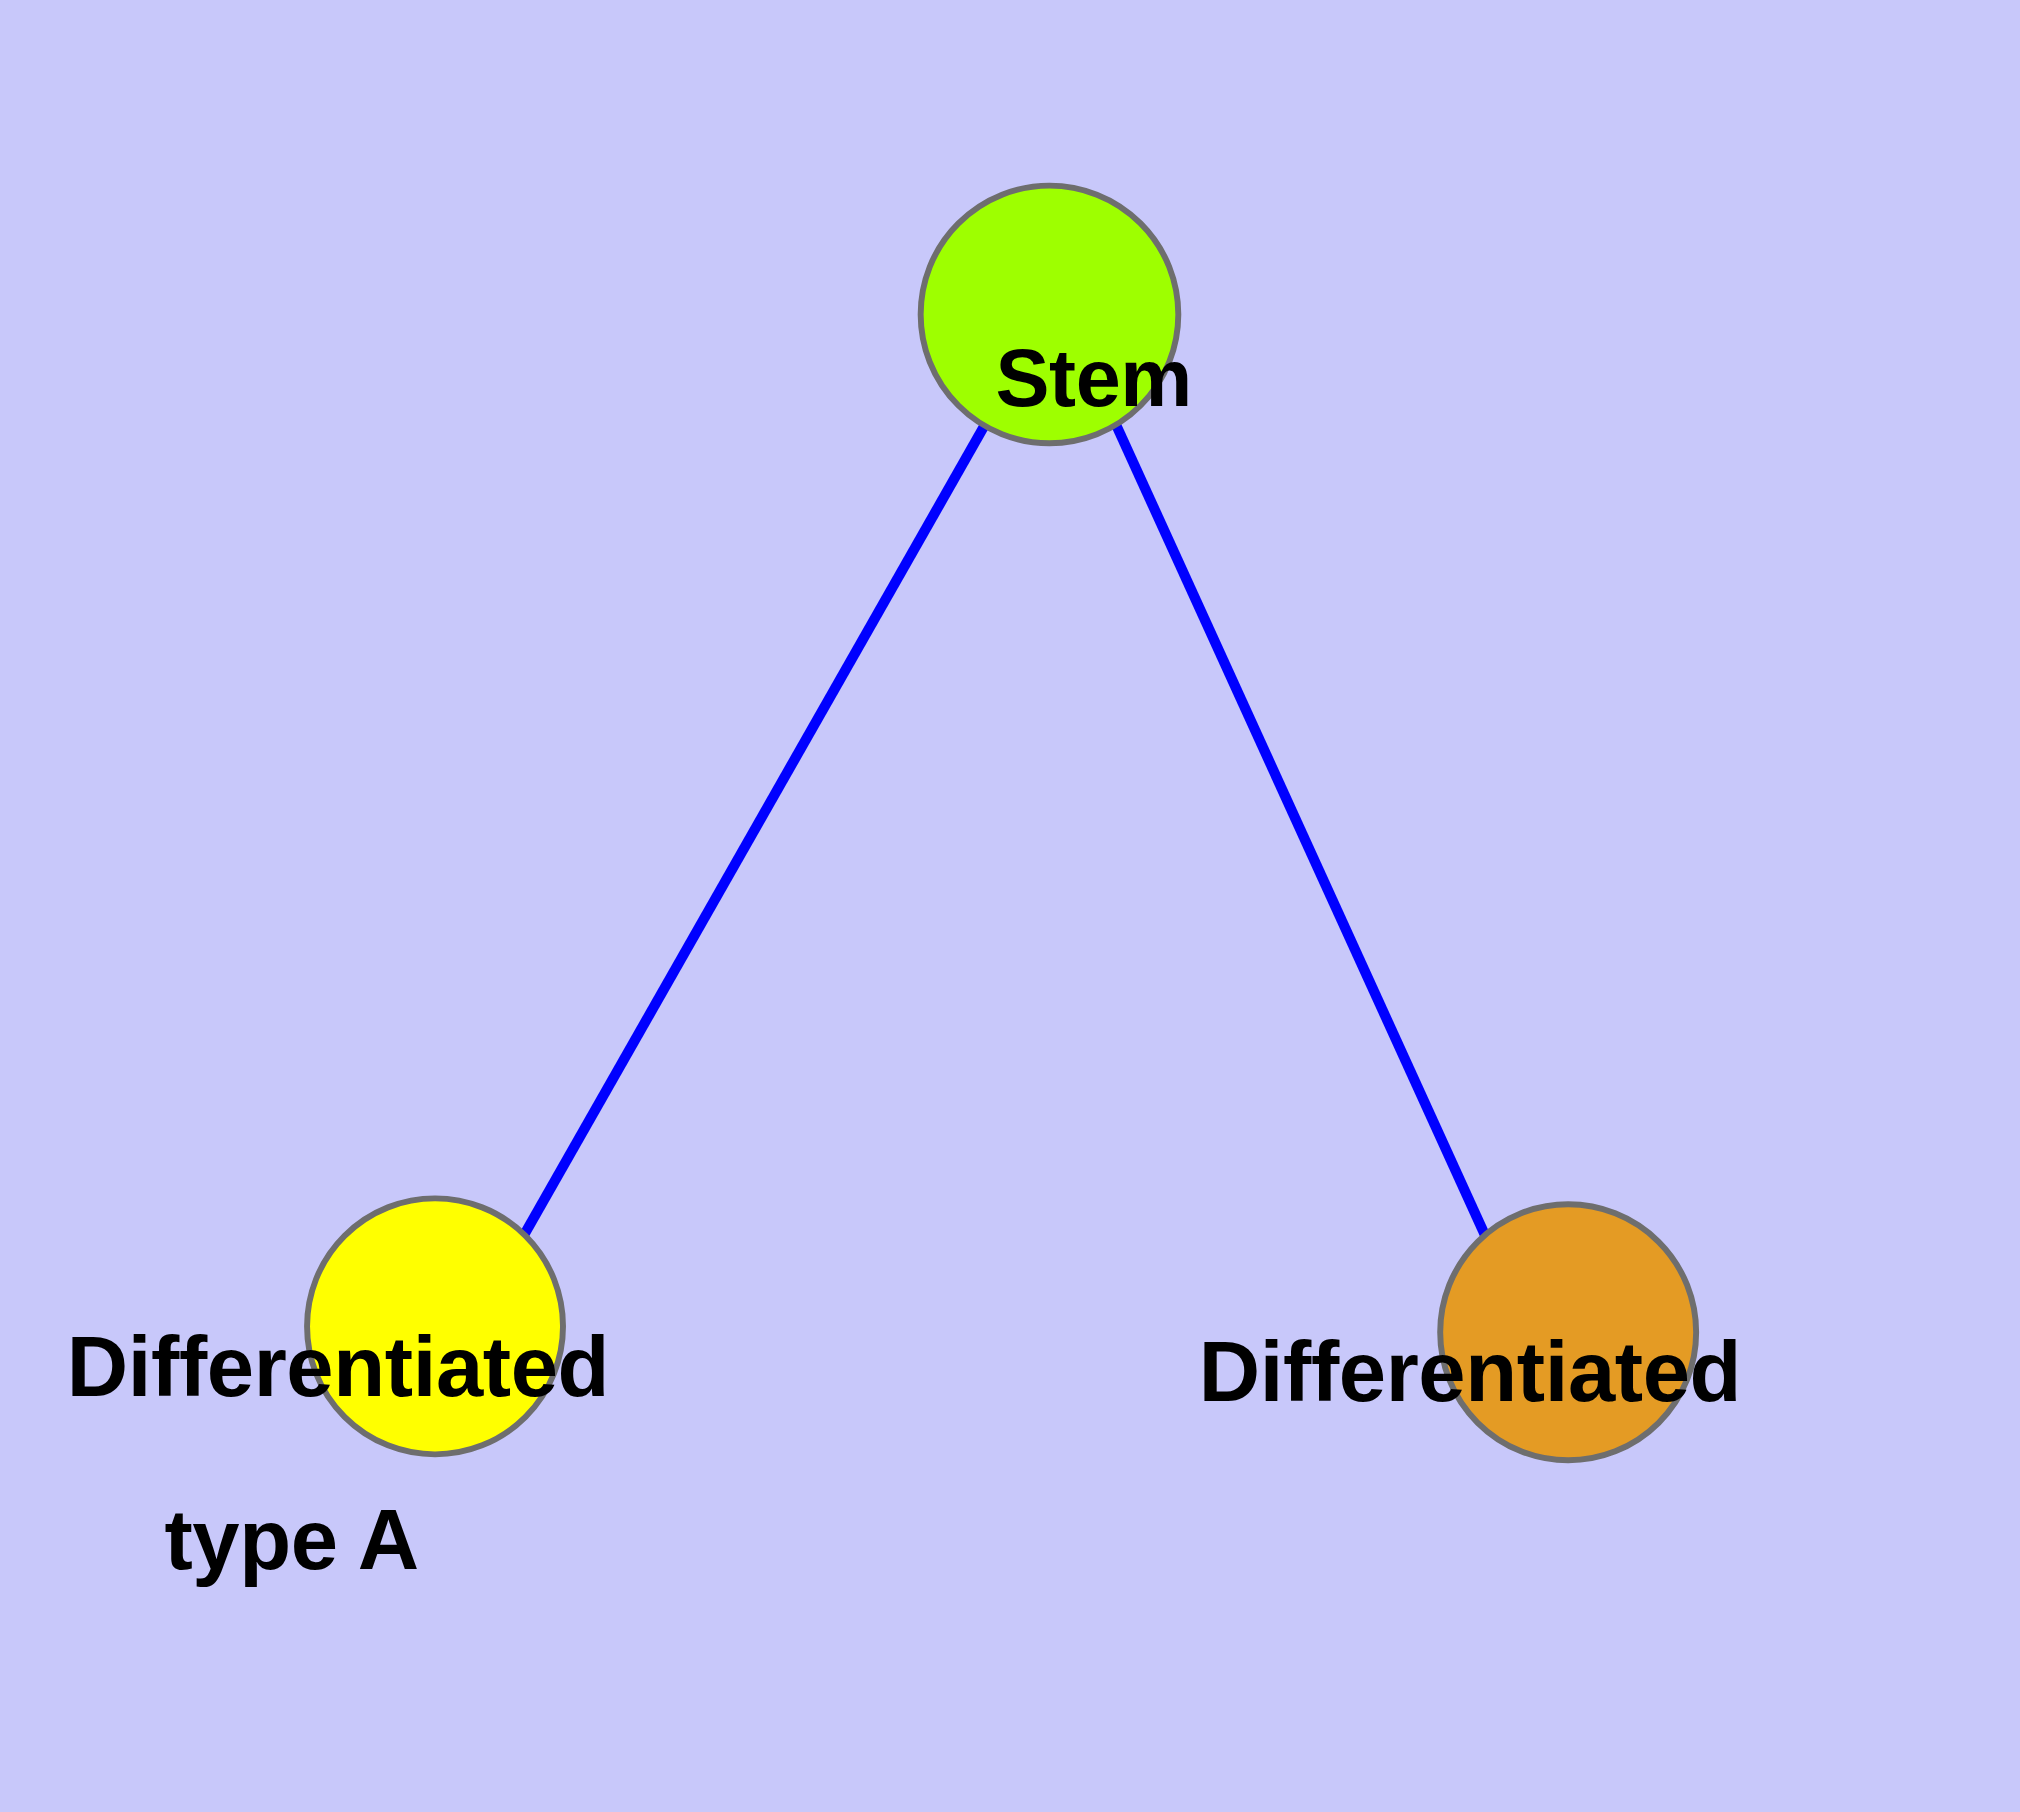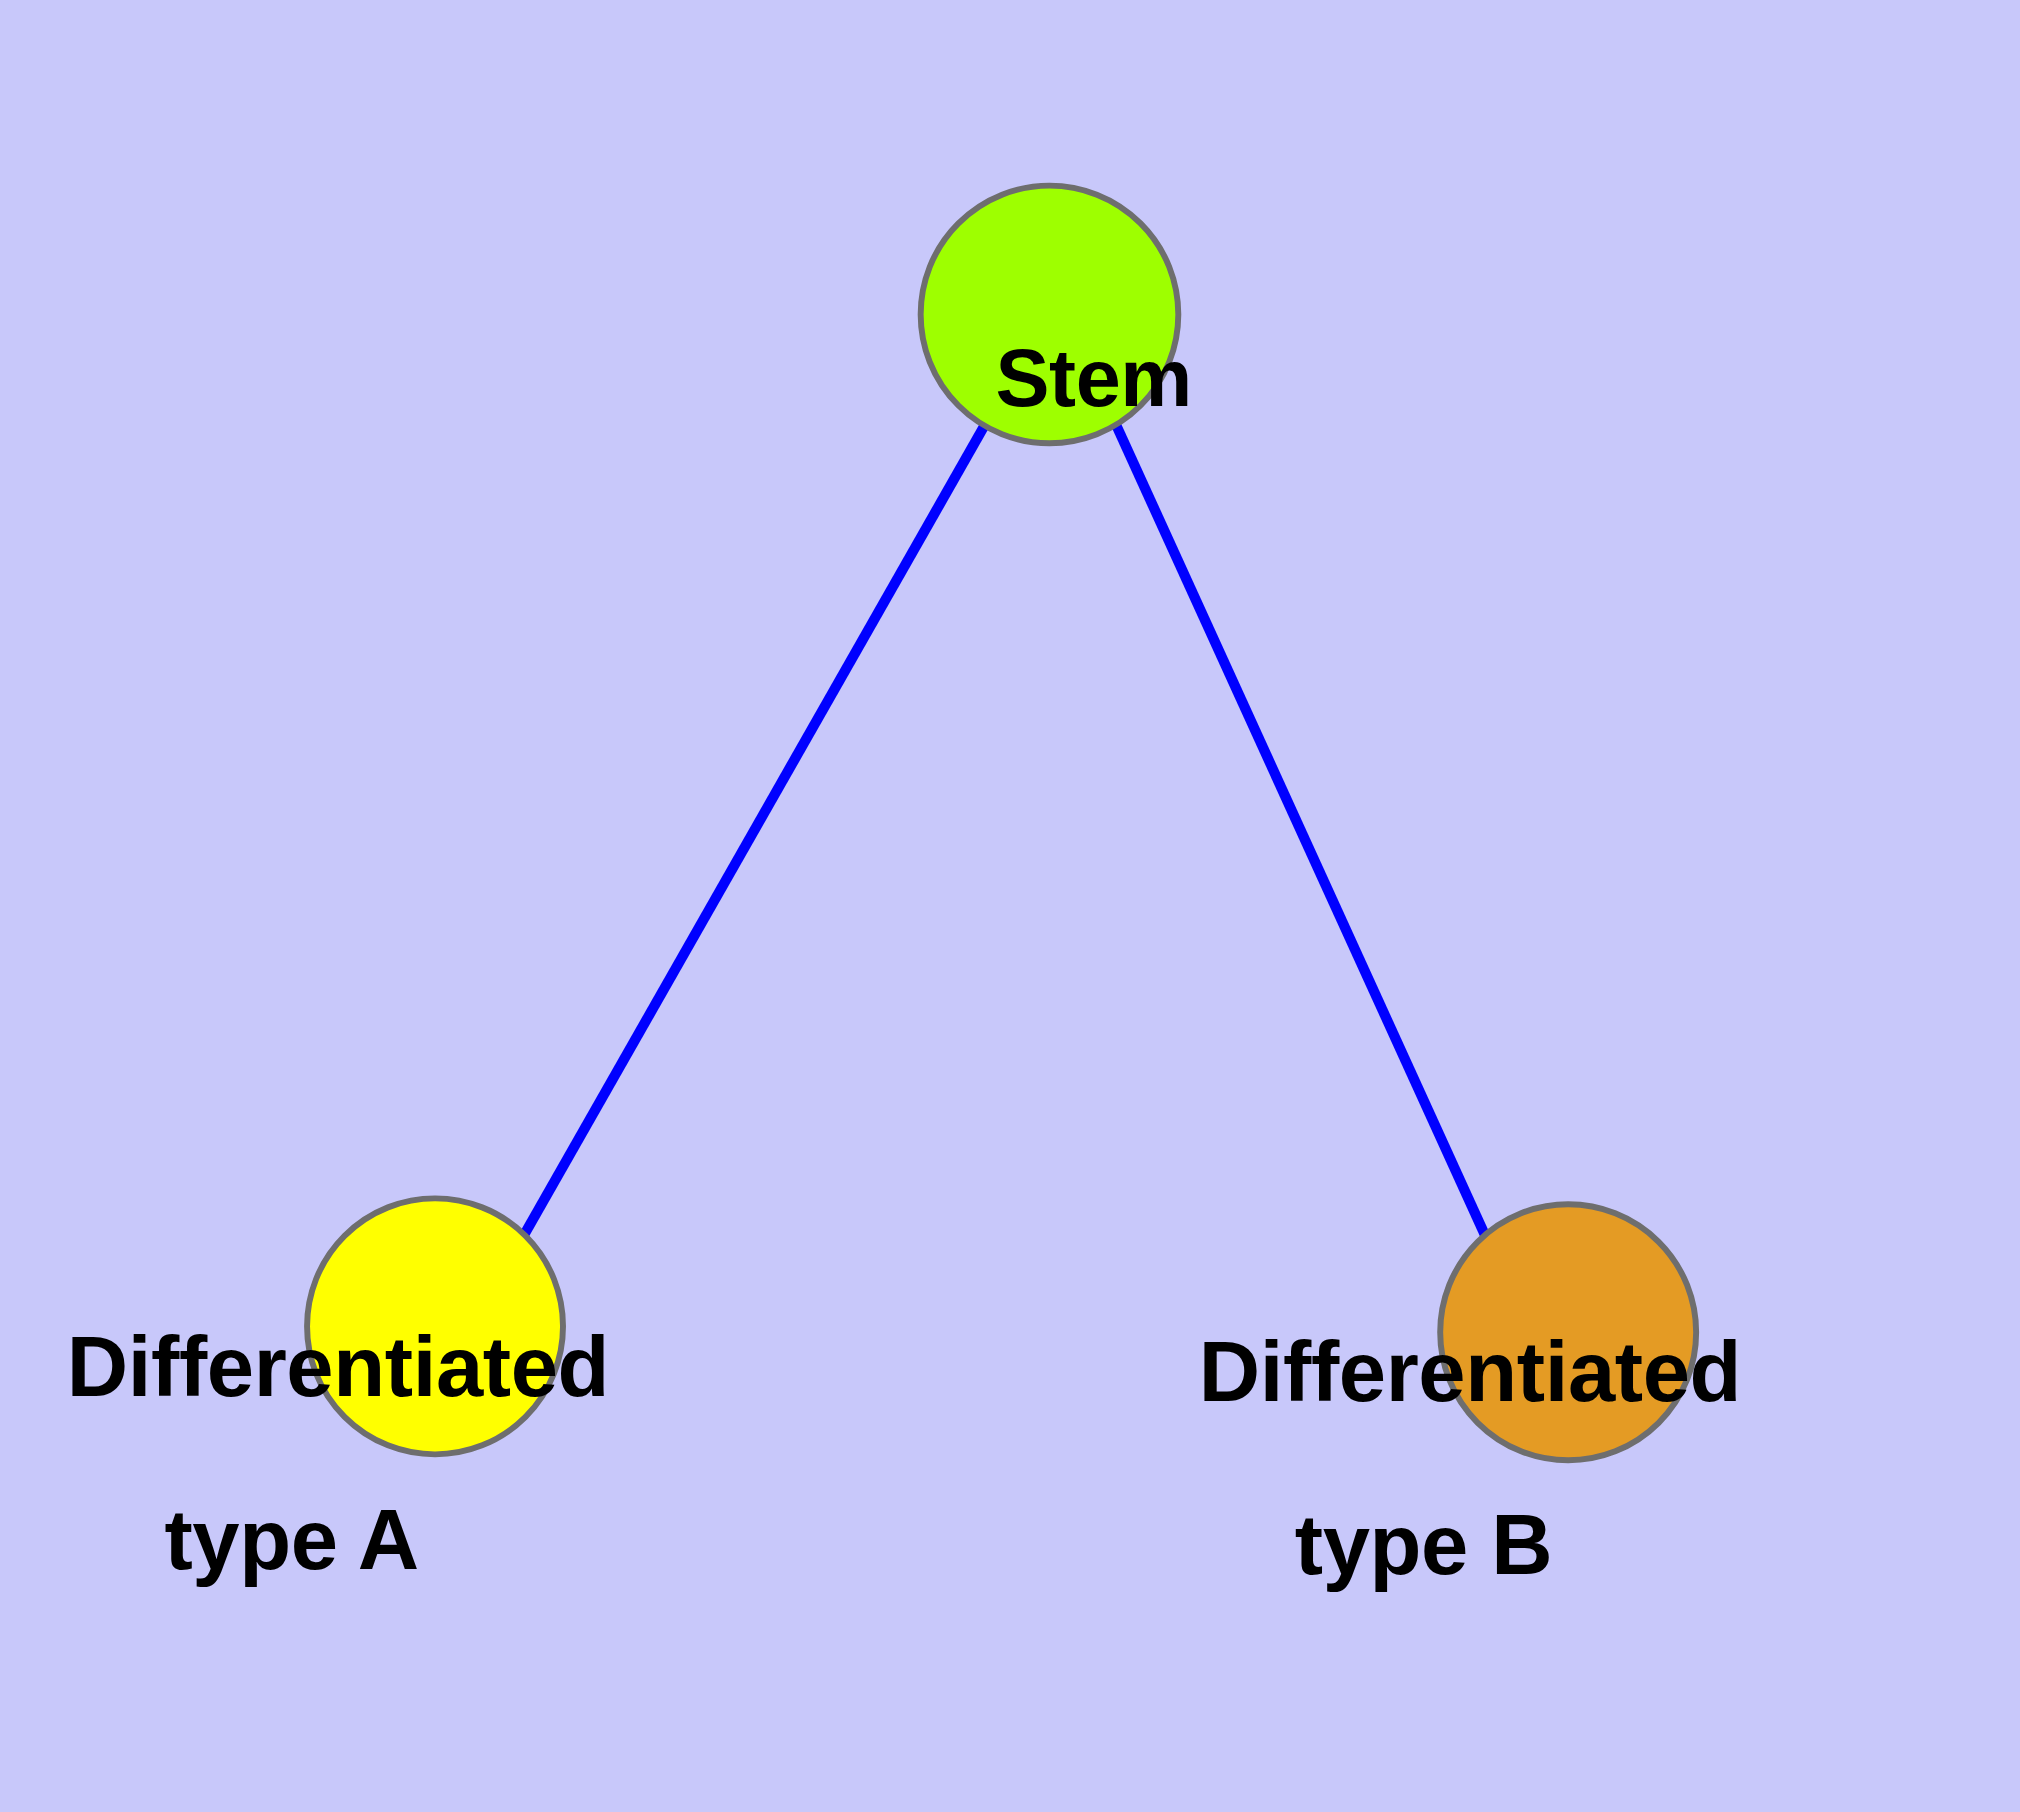--- a/index.html
+++ b/index.html
@@ -80,17 +80,16 @@
     <span>Stem</span>
   </div>
 
   <div class="node-label label-a" style="color: rgb(0, 0, 0);">
     <span>Differentiated</span>
     <span class="label-line2">type A</span>
   </div>
 
   <div class="node-label label-b" style="color: rgb(0, 0, 0);">
     <span>Differentiated</span>
-    <span class="label-line2">type B</span>
   </div>
 
 </div>
 
 
 </body></html>

